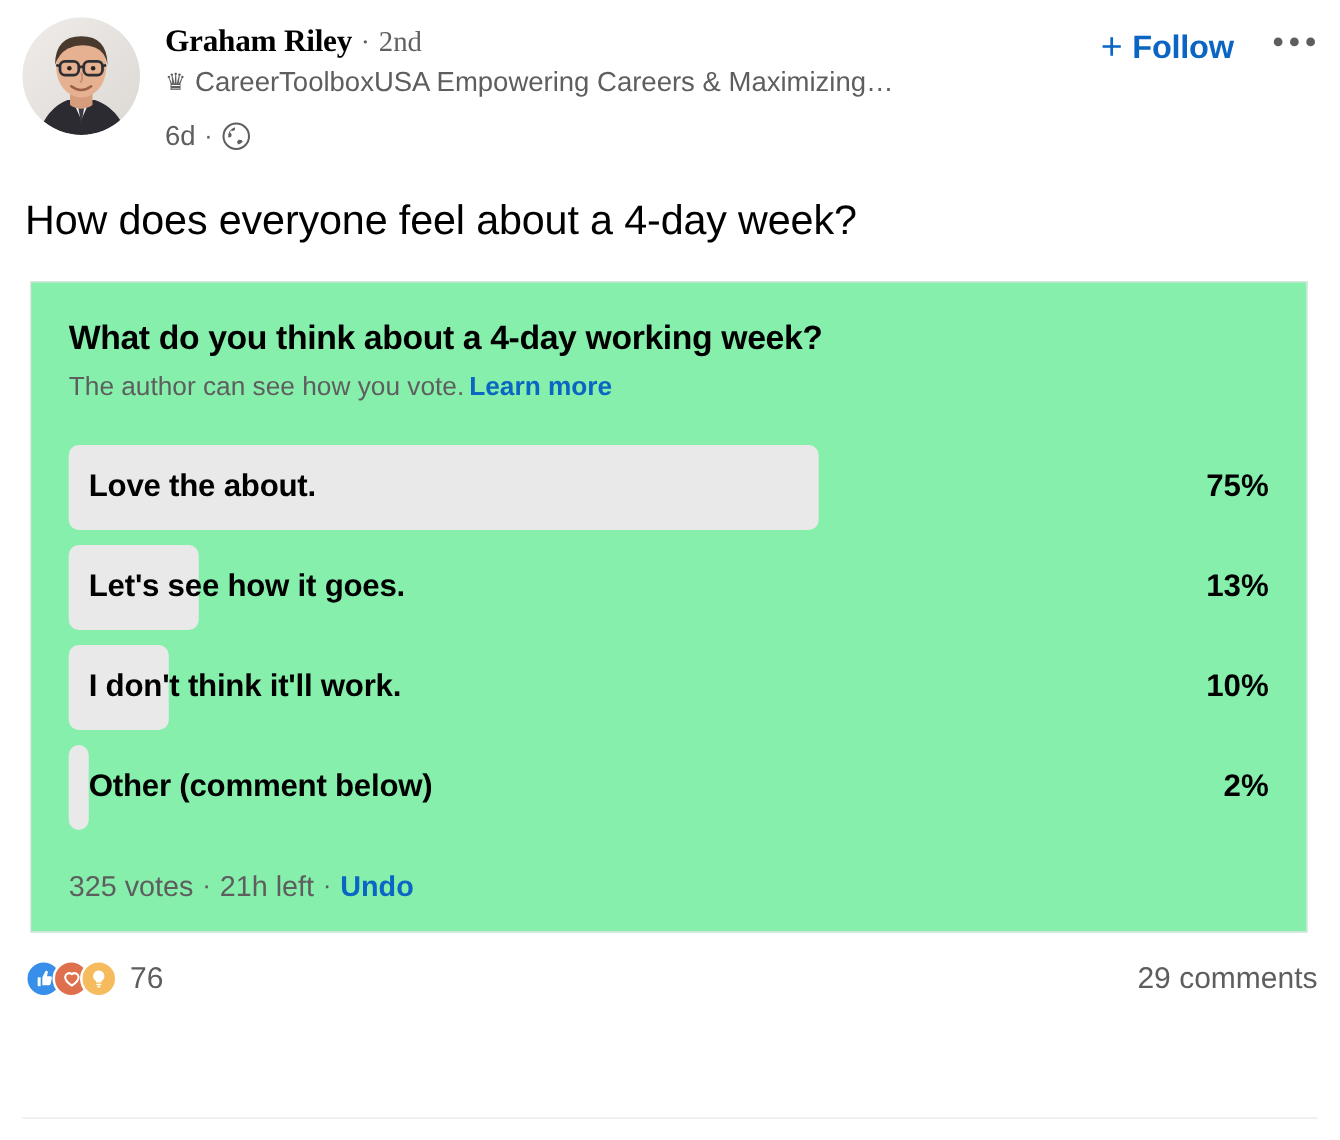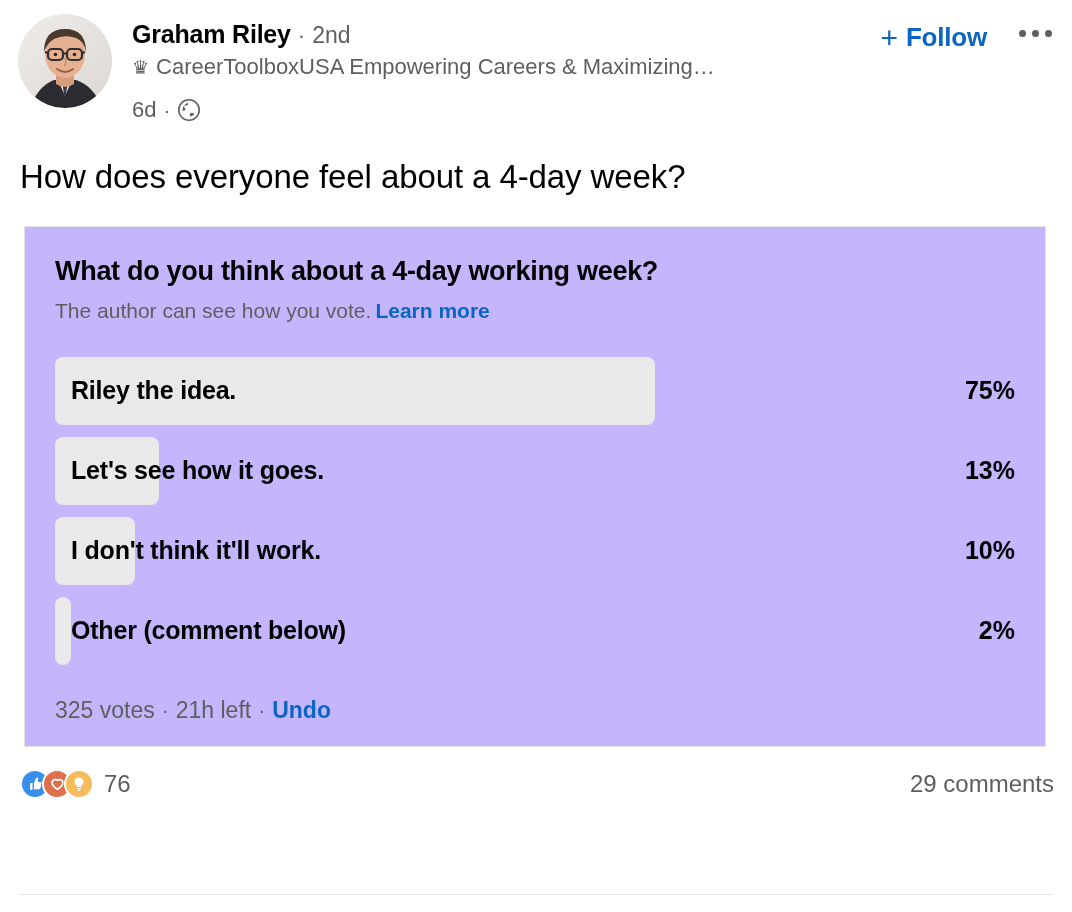--- a/index.html
+++ b/index.html
@@ -39,20 +39,21 @@
   .identity {
     flex: 1 1 auto;
     padding-left: 20px;
     padding-top: 6px;
     min-width: 0;
   }
   .name-row {
     display: flex;
     align-items: baseline;
     white-space: nowrap;
+    font-family: Liberation Serif, serif;
   }
   .author-name {
     font-size: 25px;
     font-weight: bold;
     color: #000000;
     letter-spacing: -0.2px;
   }
   .dot-sep {
     color: #606060;
     font-size: 22px;
@@ -154,21 +155,21 @@
     cursor: pointer;
     padding: 0;
   }
 
   
   .poll-card {
     margin: 26px 26px 0 24px;
     border: 1px solid #e4e4e4;
     border-radius: 0;
     padding: 28px 30px 22px 30px;
-    background: #c4b5fd;
+    background: #86efac;
   }
   .poll-question {
     font-size: 27px;
     font-weight: bold;
     color: #000;
     letter-spacing: -0.3px;
     line-height: 1.2;
   }
   .poll-sub {
     margin-top: 12px;
@@ -378,21 +379,21 @@
     <div class="poll-sub">
       <span>The author can see how you vote.</span><a class="learn-more">Learn more</a>
     </div>
 
     <div class="poll-options">
 
       <div class="poll-option">
         <div class="bar-track">
           <div class="bar-fill" style="width: 75%;"></div>
         </div>
-        <span class="option-label">Riley the idea.</span>
+        <span class="option-label">Love the about.</span>
         <span class="option-pct">75%</span>
       </div>
 
       <div class="poll-option">
         <div class="bar-track">
           <div class="bar-fill" style="width: 13%;"></div>
         </div>
         <span class="option-label">Let's see how it goes.</span>
         <span class="option-pct">13%</span>
       </div>

